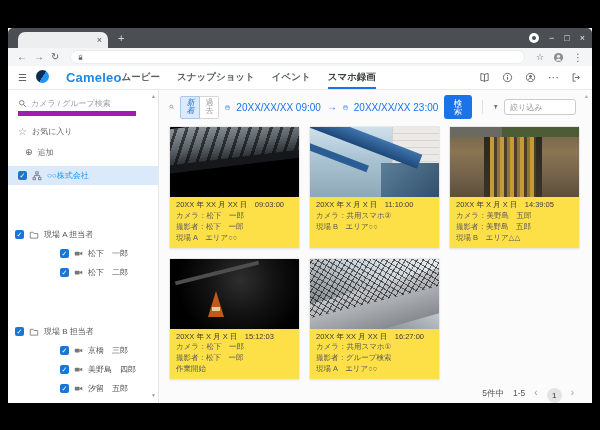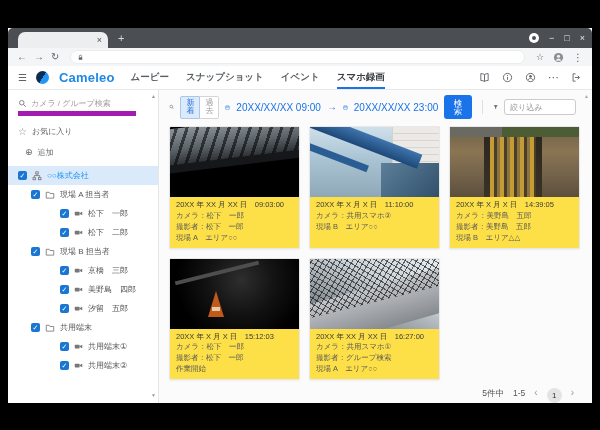--- a/index.html
+++ b/index.html
@@ -23,21 +23,21 @@
   .addressbar{height:18px;background:#f4f5f7;display:flex;align-items:center;padding:0 9px;gap:7px;flex:none;}
   .nav-glyph{color:#5f6368;font-size:10px;line-height:1;}
   .url-pill{flex:1;height:12px;background:#fff;border:1px solid #ececec;border-radius:7px;display:flex;align-items:center;padding:0 6px;margin:0 4px;}
   .addr-right{display:flex;gap:9px;align-items:center;}
   .star-glyph{color:#5f6368;font-size:9px;}
   .vdots{color:#5f6368;font-size:10px;letter-spacing:0;}
 
   
   .appheader{height:23px;background:#fff;border-bottom:1px solid #e9e9e9;display:flex;align-items:center;padding:0 10px;flex:none;}
   .menu-glyph{font-size:10px;color:#5f6368;margin-right:9px;}
-  .logo{display:flex;align-items:center;gap:10px;margin-right:16px;}
+  .logo{display:flex;align-items:flex-start;gap:17px;margin-right:0;}
   .logo-mark{width:13px;height:13px;border-radius:50%;background:conic-gradient(from 210deg,#0d2c54 0 185deg,#2196f3 185deg 360deg);}
   .logo-text{font-size:13px;font-weight:bold;color:#1e88e5;letter-spacing:.2px;}
   .nav{display:flex;gap:17px;height:100%;}
   .nav-item{font-size:9.5px;font-weight:bold;color:#5a5f63;display:flex;align-items:center;height:100%;box-sizing:border-box;border-bottom:2px solid transparent;padding-top:2px;white-space:nowrap;}
   .nav-item.active{color:#3c4043;border-bottom-color:#1a73e8;}
   .hdr-icons{margin-left:auto;display:flex;align-items:center;gap:12px;}
   .hdots{color:#5f6368;font-size:11px;line-height:1;}
 
   
   .content{flex:1;display:flex;min-height:0;}
@@ -45,38 +45,38 @@
   .sb-inner{padding:9px 10px 0 10px;}
   .sb-search{display:flex;align-items:center;gap:4px;border-bottom:5px solid #a21caf;padding-bottom:3px;width:118px;}
   .sb-search input{border:none;outline:none;width:100px;font-size:8px;background:transparent;color:#333;padding:0;}
   .sb-search input::placeholder{color:#9a9a9a;}
   .sb-row{margin-top:10px;display:flex;gap:5px;align-items:center;color:#666;}
   .fav-star{font-size:10px;color:#888;line-height:1;}
   .sb-add{margin-left:7px;}
   .add-glyph{font-size:9px;color:#666;line-height:1;}
   .tree{margin-top:8px;}
   .trow{display:flex;align-items:center;gap:5px;height:19px;padding-left:10px;}
-  .trow.d1{padding-left:23px;}
+  .trow.d1{padding-left:7px;margin-top:40px;}
   .trow.d2{padding-left:52px;}
   .trow.selected{background:#dbeafb;}
   .trow.selected .tlabel{color:#2196f3;}
   .cb{width:9px;height:9px;background:#1976d2;border-radius:2px;color:#fff;font-size:7px;line-height:9px;text-align:center;flex:none;}
   .ticon{display:flex;align-items:center;flex:none;}
   .tlabel{white-space:nowrap;color:#555;}
   .sb-scroll-up{position:absolute;top:3px;right:2px;font-size:5px;color:#999;}
   .sb-scroll-down{position:absolute;bottom:5px;right:2px;font-size:5px;color:#999;}
 
   .main{flex:1;background:#fbfbfc;padding:7px 16px 0 10px;display:flex;flex-direction:column;position:relative;min-width:0;}
   .main-scroll{position:absolute;top:3px;right:3px;font-size:5px;color:#aaa;}
   .toolbar{display:flex;align-items:center;gap:6px;height:20px;flex:none;}
   .toggle-group{display:flex;}
   .toggle{font-size:8px;padding:2.5px 5px;border:1px solid #d5d5d5;background:#fff;color:#999;line-height:1;}
   .toggle.first{border-radius:2px 0 0 2px;}
   .toggle.last{border-radius:0 2px 2px 0;border-left:none;}
-  .toggle.active{background:#dceafc;border-color:#a8c7ec;color:#1967d2;}
+  .toggle.active{background:#dceafc;border-color:#a8c7ec;color:#1967d2;font-style:italic;}
   .date-text{font-size:10px;color:#1a73e8;white-space:nowrap;}
   .date-arrow{color:#1a73e8;font-size:10px;line-height:1;}
   .search-btn{background:#1a73e8;color:#fff;font-size:8.5px;padding:3.5px 9px;border-radius:3px;border:none;line-height:1;}
   .tb-divider{width:1px;height:14px;background:#e0e0e0;margin:0 4px;flex:none;}
   .filter-input{flex:1;min-width:60px;height:14px;border:1px solid #ccc;border-radius:3px;font-size:8px;padding:0 5px;background:#fff;color:#333;outline:none;}
   .filter-input::placeholder{color:#9a9a9a;}
 
   .grid{margin-top:9px;display:grid;grid-template-columns:repeat(3,131px);gap:9px;}
   .card{background:#fde047;border:1px solid #e8e8e8;border-radius:2px;overflow:hidden;box-shadow:0 1px 2px rgba(0,0,0,.06);}
   .thumb{height:70px;position:relative;overflow:hidden;background:#000;}

